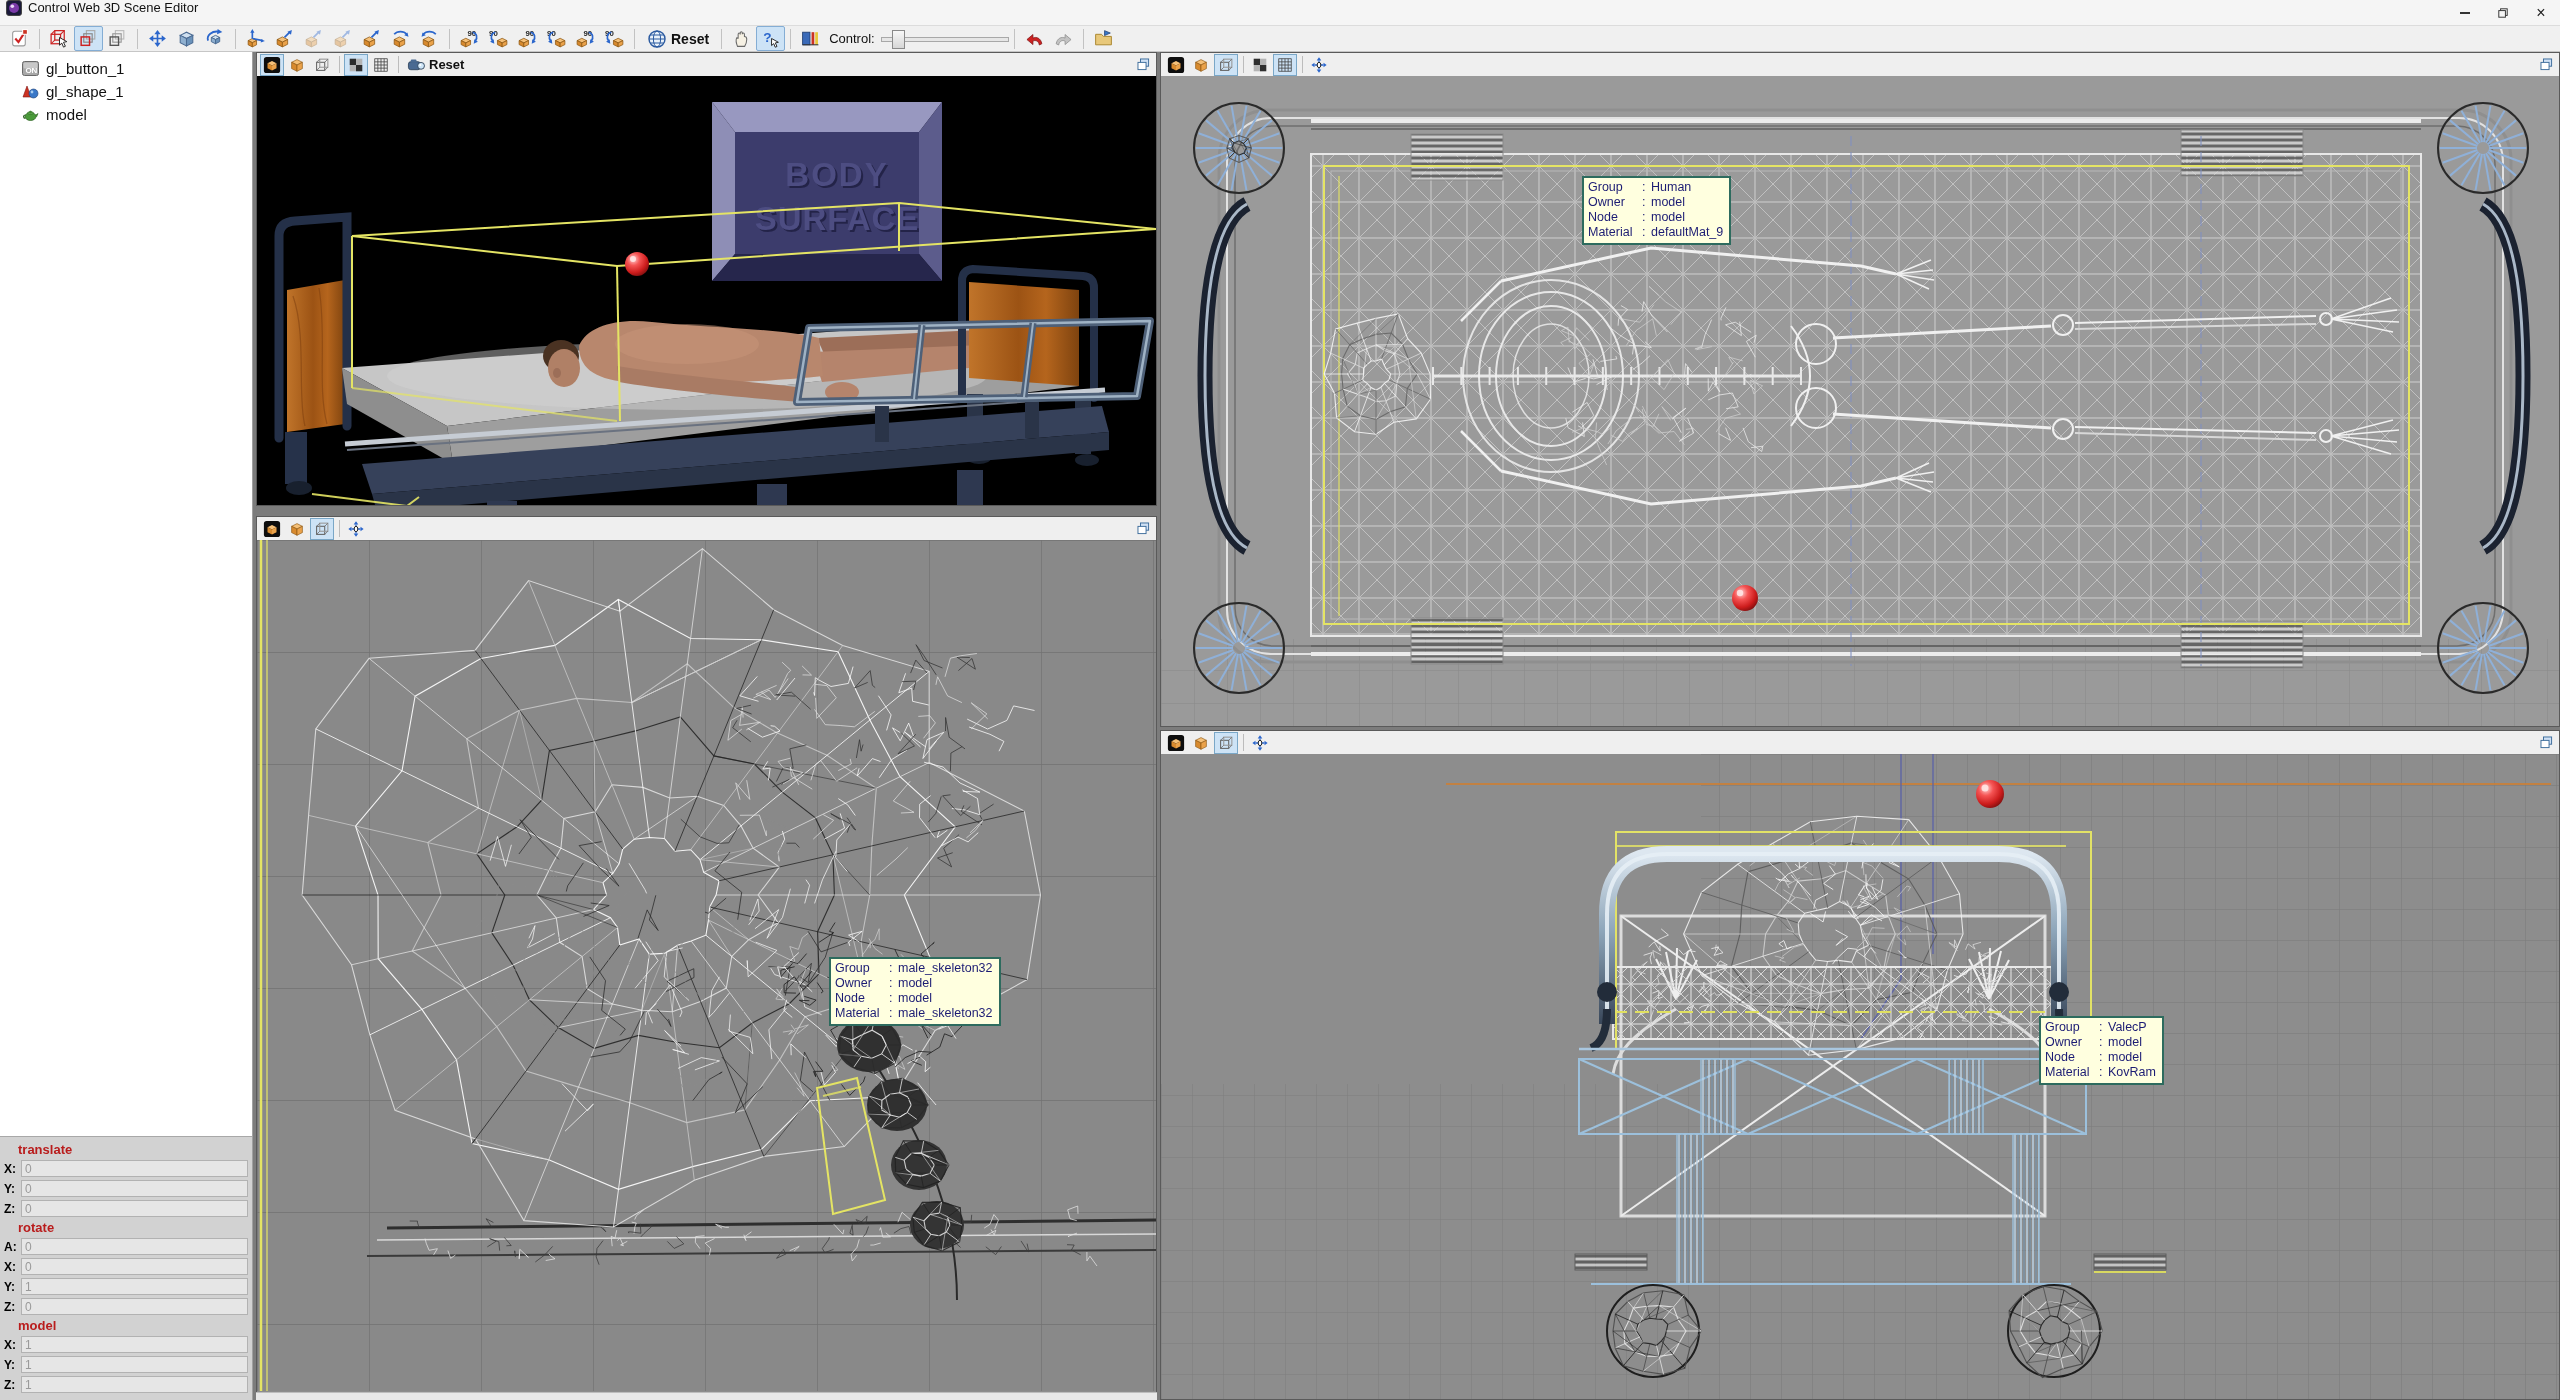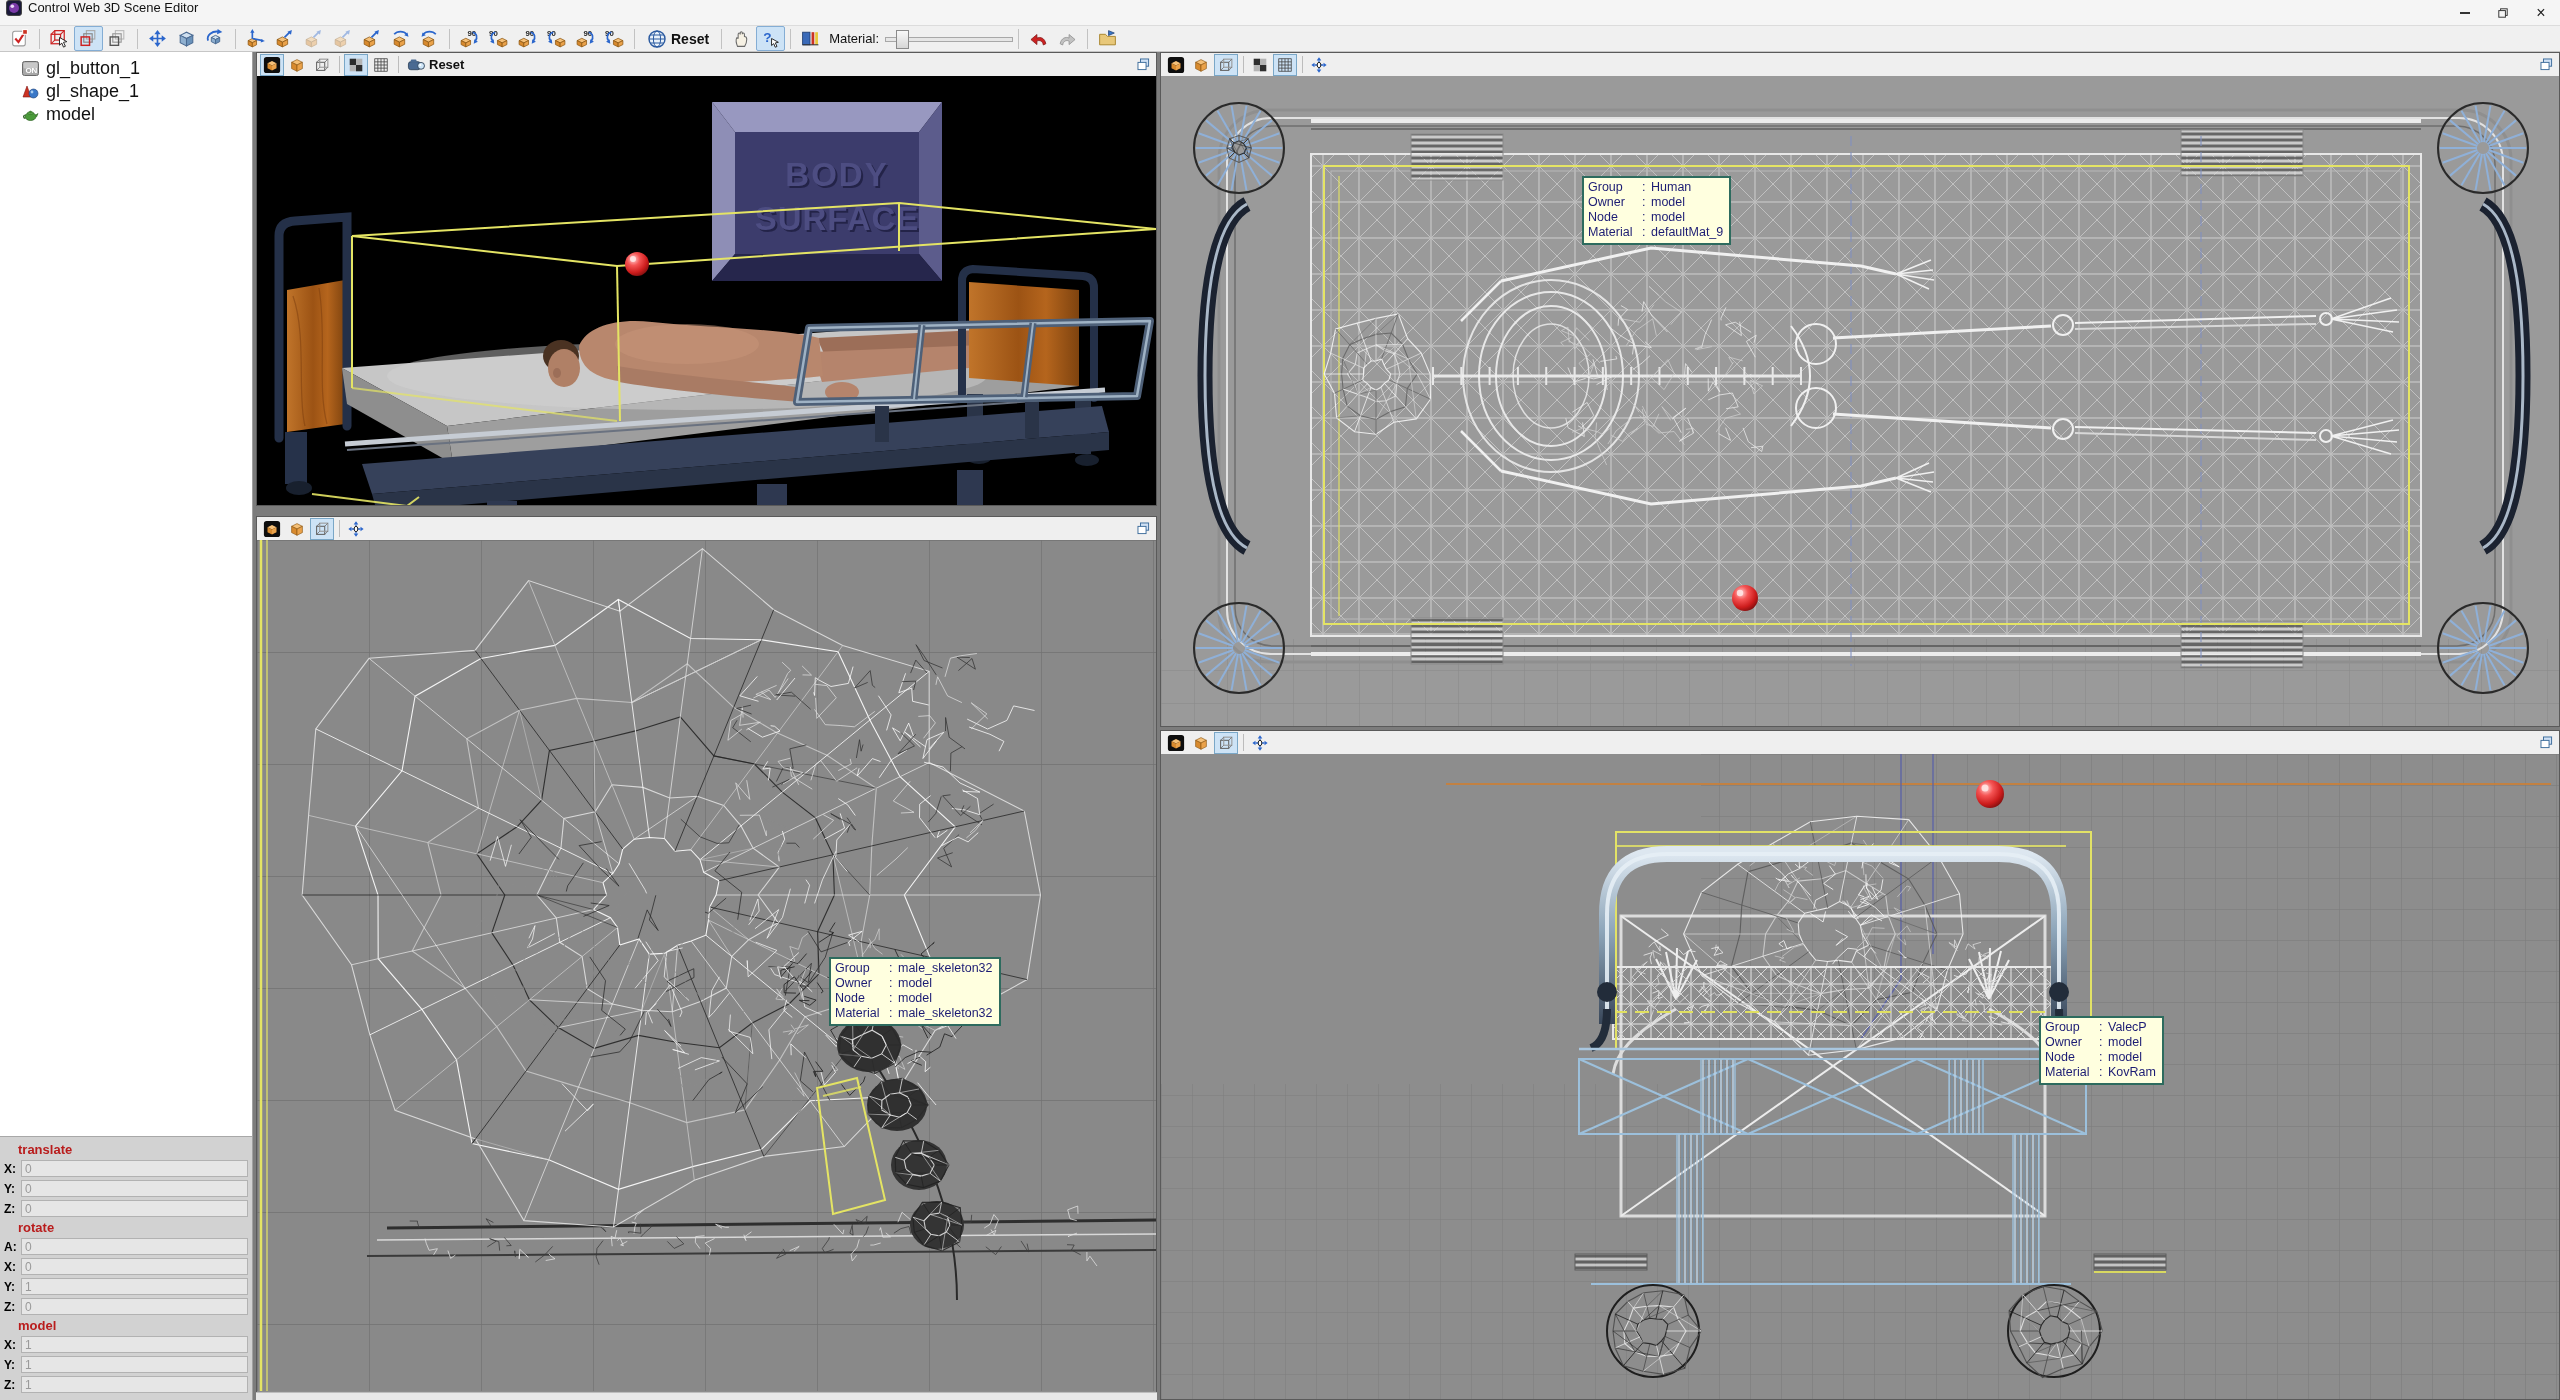--- a/index.html
+++ b/index.html
@@ -23,21 +23,21 @@
   .tsep{width:1px;height:20px;background:#c2c2c2;margin:0 5px;flex:none}
   #reset-btn{display:flex;align-items:center;gap:4px;padding:0 7px;height:23px;font-weight:700;font-size:14px;color:#111;flex:none}
   #reset-btn svg{width:20px;height:20px}
   .tlabel{font-size:13px;color:#111;margin:0 6px 0 4px;flex:none}
   .slider{width:128px;height:19px;position:relative;flex:none}
   .slider .track{position:absolute;left:0;right:0;top:8px;height:3px;background:#e6e6e6;border:1px solid #a8a8a8}
   .slider .thumb{position:absolute;left:11px;top:1px;width:11px;height:17px;background:linear-gradient(#f8f8f8,#d6d6d6);border:1px solid #8a8a8a}
   
   #leftpanel{left:0;top:52px;width:253px;height:1348px;background:#ffffff;border-right:1px solid #a0a0a0;box-sizing:border-box;position:absolute}
   #tree{position:absolute;left:0;top:0;width:100%;height:1084px;padding-top:5px;box-sizing:border-box}
-  .trow2{display:flex;align-items:center;height:23px;padding-left:22px;gap:7px;font-size:18px;color:#111}
+  .trow2{display:flex;align-items:center;height:23px;padding-left:22px;gap:7px;font-size:15px;color:#111}
   .trow2 svg{width:17px;height:15px;flex:none}
   #transform{position:absolute;left:0;top:1084px;width:100%;height:264px;background:#d2d2d2;border-top:1px solid #a8a8a8;
              padding:3px 4px;box-sizing:border-box}
   .tsec-title{font-weight:700;font-size:13px;color:#b91c1c;margin:2px 0 2px 14px}
   .trow{display:flex;align-items:center;margin:3px 0}
   .trow .lb{width:17px;font-weight:700;font-size:12px;color:#000;flex:none}
   .trow input{flex:1;height:15px;font-size:12px;color:#9a9a9a;background:#e6e6e6;border:1px solid #b2b2b2;padding:0 3px;min-width:0}
   
   .viewport{position:absolute;background:#8d8d8d;border:1px solid #5a5a5a;box-sizing:border-box}
   .vhead{height:23px;background:#efefef;border-bottom:1px solid #9e9e9e;display:flex;align-items:center;padding:0 3px;position:relative}
@@ -425,21 +425,21 @@
       <svg>
         <use href="#sym-helpcursor"></use>
       </svg>
     </div>
   <div class="tsep"></div>
   <div class="tbtn">
       <svg>
         <use href="#sym-distance"></use>
       </svg>
     </div>
-  <span class="tlabel">Material:</span>
+  <span class="tlabel">Control:</span>
   <div class="slider">
     <div class="track"></div>
     <div class="thumb"></div>
   </div>
   <div class="tsep"></div>
   <div class="tbtn">
       <svg>
         <use href="#sym-undo"></use>
       </svg>
     </div>

